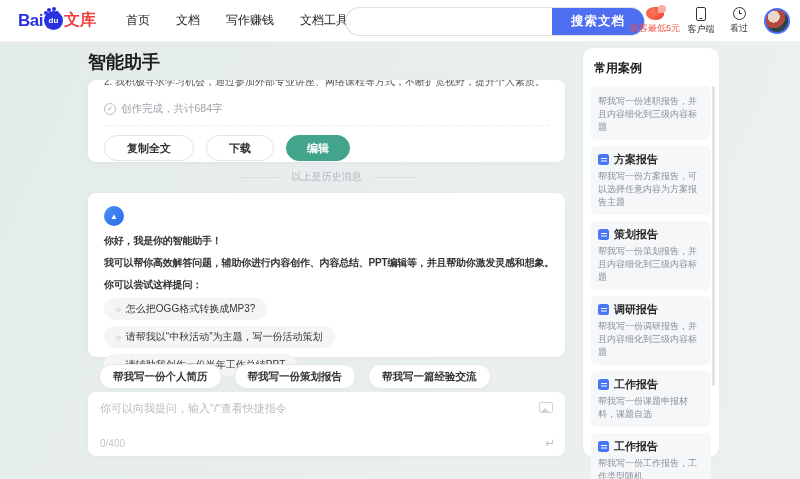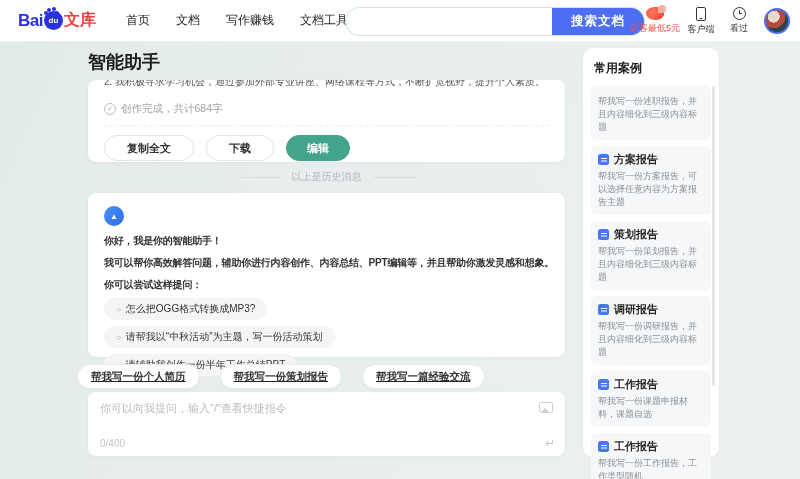--- a/index.html
+++ b/index.html
@@ -67,21 +67,21 @@
 
   .chat-card { left:88px; top:193px; width:477px; height:164px; padding:13px 16px; }
   .ai-avatar { width:20px; height:20px; border-radius:50%; background:linear-gradient(135deg,#4a90f5,#2b6be8);
     display:flex; align-items:center; justify-content:center; color:#fff; font-size:8px; }
   .msg-line { font-size:10px; font-weight:bold; color:#333; margin-top:8px; white-space:nowrap; letter-spacing:-0.2px; }
   .pill-list { margin-top:6px; }
   .pill { display:flex; align-items:center; gap:5px; width:max-content; height:22px; padding:0 12px;
     margin-top:6px; background:#f4f5f6; border-radius:12px; font-size:10px; color:#333; cursor:pointer; }
   .pill-bullet { color:#8fa0ac; font-size:8px; }
 
-  .chips-row { position:absolute; left:77px; top:364px; display:flex; gap:20px;text-decoration:underline; }
+  .chips-row { position:absolute; left:99px; top:364px; display:flex; gap:12px; }
   .chip { height:25px; padding:0 13px; display:flex; align-items:center; background:#fff;
     border:1px solid #e8e9eb; border-radius:14px; font-size:10.5px; font-weight:bold; color:#333;
     cursor:pointer; box-shadow:0 1px 3px rgba(0,0,0,0.03); }
 
   .composer { left:88px; top:392px; width:477px; height:64px; padding:9px 12px 6px; }
   .composer textarea { width:430px; height:26px; border:none; outline:none; resize:none;
     font-family:inherit; font-size:11px; color:#333; background:transparent; }
   .composer textarea::placeholder { color:#b8bcc1; }
   .img-icon { position:absolute; right:12px; top:10px; width:14px; height:11px;
     border:1.2px solid #cfd3d7; border-radius:2px; cursor:pointer; }

